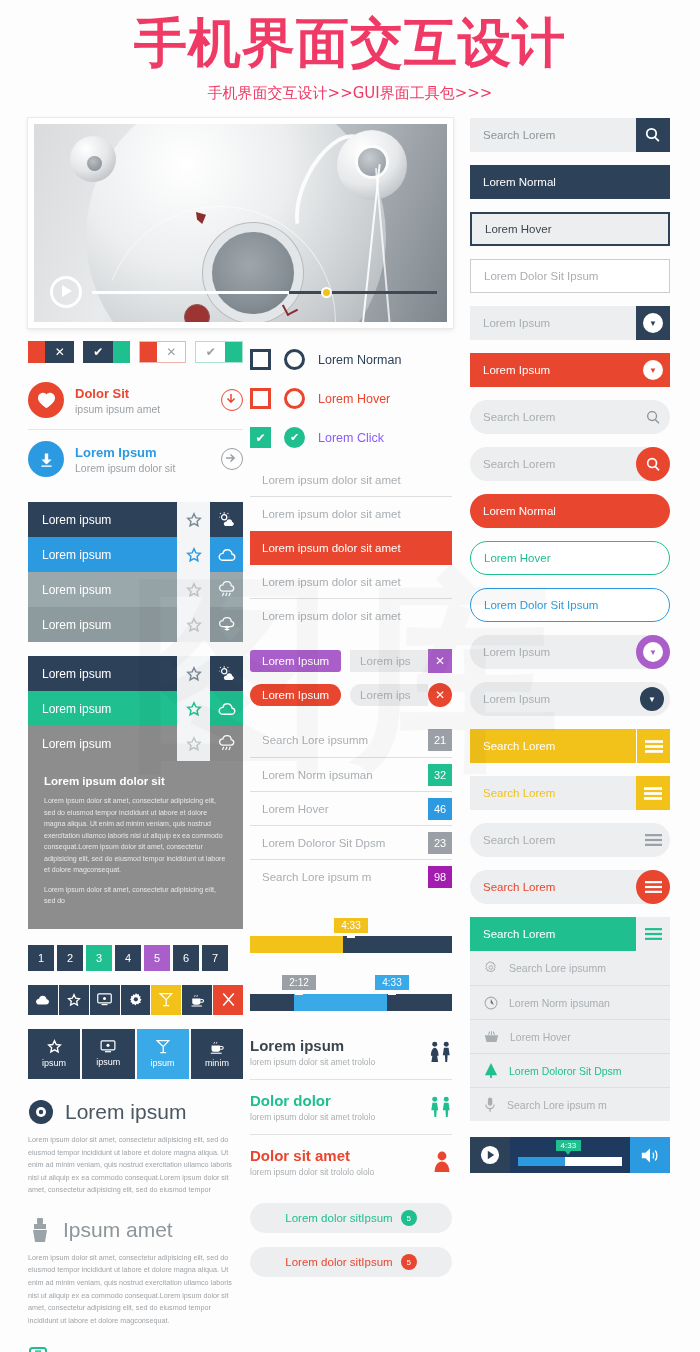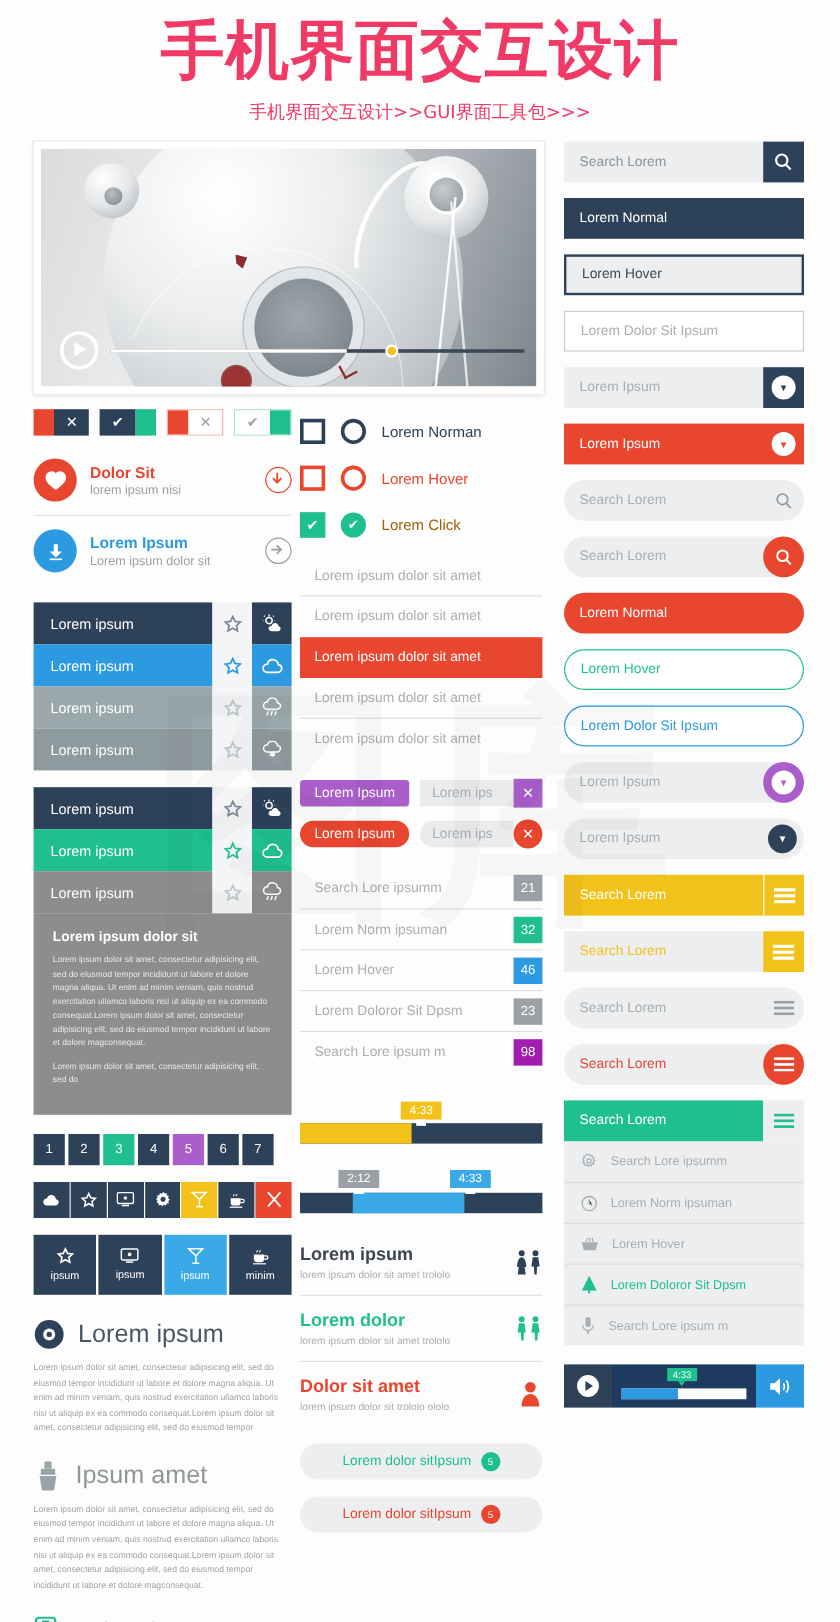--- a/index.html
+++ b/index.html
@@ -253,21 +253,21 @@
 
   <div style="margin-top:8px">
     <div class="mrow">
       <div class="circ" style="background:#e8462f">
         <svg width="19" height="17" viewBox="0 0 24 22">
               <path fill="#fff" d="M12 21C6 16.5 1 12.8 1 7.8 1 4 4 1 7.6 1c2 0 3.6 1 4.4 2.3C12.8 2 14.4 1 16.4 1 20 1 23 4 23 7.8c0 5-5 8.7-11 13.2z"></path>
             </svg>
       </div>
       <div class="mtxt">
         <div class="t1" style="color:#e8462f">Dolor Sit</div>
-        <div class="t2">lorem ipsum nisi</div>
+        <div class="t2">ipsum ipsum amet</div>
       </div>
       <div class="mact" style="border-color:#e8462f">
         <svg width="20" height="20" viewBox="0 0 20 20" style="position:absolute;left:-1px;top:-1px">
               <path d="M10 5v8M6.5 9.5L10 13.2 13.5 9.5" stroke="#e8462f" stroke-width="1.5" fill="none"></path>
             </svg>
       </div>
     </div>
     <div class="mrow">
       <div class="circ" style="background:#2c9ae0">
         <svg width="17" height="17" viewBox="0 0 20 20">
@@ -542,21 +542,21 @@
       <span class="lb" style="color:#2d4159">Lorem Norman</span>
     </div>
     <div class="cbrow">
       <span class="cbsq" style="border-color:#e8462f"></span>
       <span class="cbci" style="border-color:#e8462f"></span>
       <span class="lb" style="color:#e8462f">Lorem Hover</span>
     </div>
     <div class="cbrow">
       <span class="cbsq" style="border-color:#1fbf8f;background:#1fbf8f;color:#fff;font-size:12px">✔</span>
       <span class="cbci" style="border-color:#1fbf8f;background:#1fbf8f;color:#fff;font-size:11px">✔</span>
-      <span class="lb" style="color:#a16207">Lorem Click</span>
+      <span class="lb" style="color:#8b5cf6">Lorem Click</span>
     </div>
   </div>
 
   <div class="plist">
     <div class="pr sep">Lorem ipsum dolor sit amet</div>
     <div class="pr">Lorem ipsum dolor sit amet</div>
     <div class="pr act">Lorem ipsum dolor sit amet</div>
     <div class="pr sep">Lorem ipsum dolor sit amet</div>
     <div class="pr">Lorem ipsum dolor sit amet</div>
   </div>
@@ -629,21 +629,21 @@
             <svg width="23" height="22" viewBox="0 0 24 22">
               <circle cx="6" cy="3" r="2.6" fill="#2d4159"></circle>
               <path fill="#2d4159" d="M6 6.5c-2.5 0-4 4-4 8.5h8c0-4.5-1.5-8.5-4-8.5zM3.5 15h5l1 6.5h-7z"></path>
               <circle cx="18" cy="3" r="2.6" fill="#2d4159"></circle>
               <path fill="#2d4159" d="M15.6 6.5h4.8l1.2 8h-2.2l-.4 7h-2l-.4-7h-2.2z"></path>
             </svg>
           </span>
     </div>
     <div class="frow">
       <div class="ft">
-        <h4 style="color:#1fbf8f">Lorem dolor</h4>
+        <h4 style="color:#1fbf8f">Dolor dolor</h4>
         <p>lorem ipsum dolor sit amet trololo</p>
       </div>
       <span>
             <svg width="23" height="22" viewBox="0 0 24 22">
               <circle cx="6" cy="3" r="2.6" fill="#1fbf8f"></circle>
               <path fill="#1fbf8f" d="M3.6 6.5h4.8l1.2 8H8l-.4 7h-2l-.4-7H2.4z"></path>
               <circle cx="18" cy="3" r="2.6" fill="#1fbf8f"></circle>
               <path fill="#1fbf8f" d="M15.6 6.5h4.8l1.2 8H20l-.4 7h-2l-.4-7h-2.8z"></path>
             </svg>
           </span>

